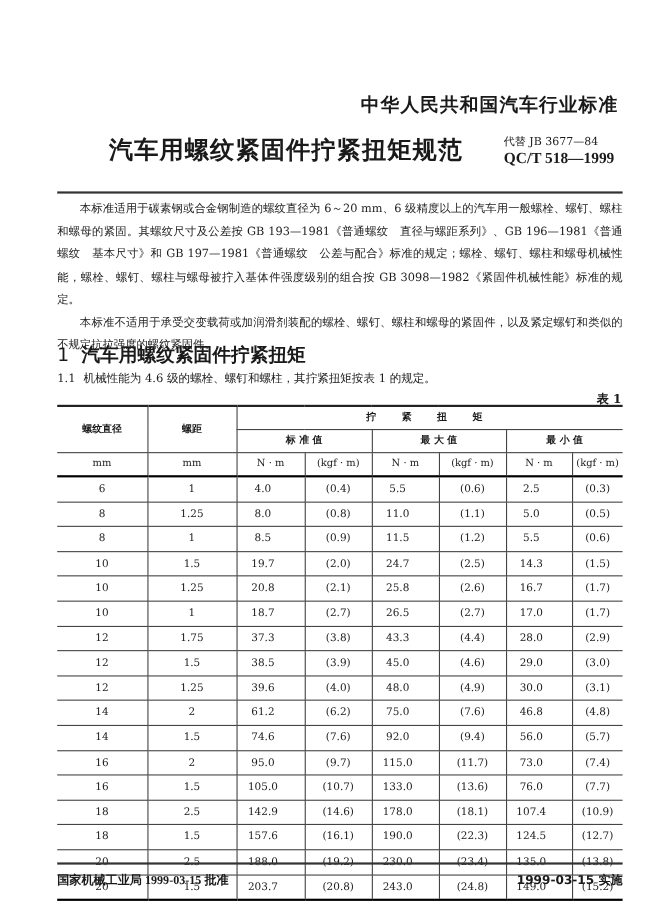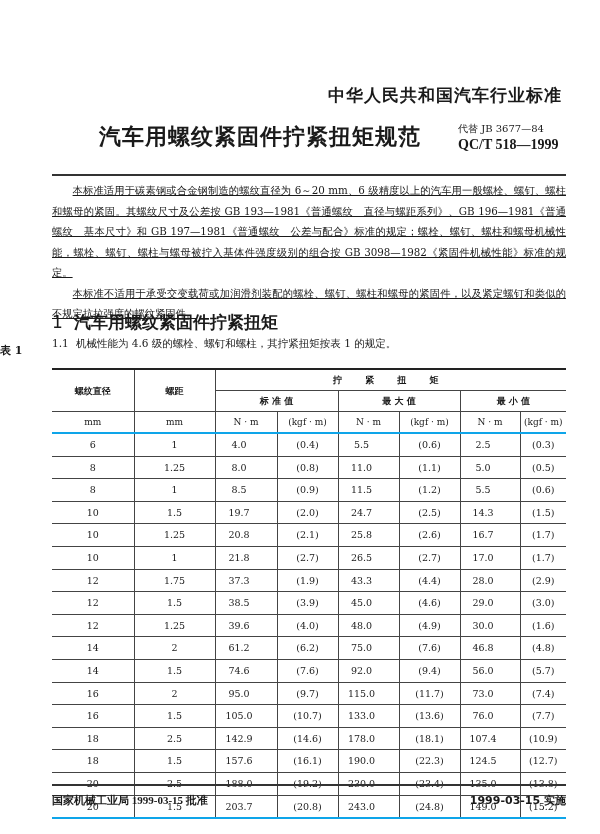--- a/index.html
+++ b/index.html
@@ -8,32 +8,32 @@
   .abs{position:absolute;}
   .hdr1{left:0;width:600px;top:84px;text-align:right;font-weight:bold;font-size:17px;letter-spacing:1px;
         font-family:"DejaVu Sans","Liberation Sans",sans-serif;padding-right:10px;box-sizing:border-box;}
   .hdr1 span{position:relative;left:-28px;}
   .stdno{left:458px;top:92px;font-size:14px;font-family:"Liberation Serif",serif;font-weight:bold;margin-top:45px;}
   .replaces{left:458px;top:122px;font-size:10px;}
   .title{left:0;width:600px;top:122px;text-align:center;font-weight:bold;font-size:22px;letter-spacing:1px;
          font-family:"DejaVu Sans","Liberation Sans",sans-serif;}
   .title span{position:relative;left:-40px;}
   .rule{left:52px;width:514px;height:0;border-top:2px solid #333;}
-  .para{left:52px;width:514px;font-size:10.3px;line-height:20.5px;text-align:justify;text-decoration:underline;}
+  .para{left:52px;width:514px;font-size:10.3px;line-height:20.5px;text-align:justify;}
   .para p{margin:0;text-indent:2em;}
   .sec{left:52px;font-size:17px;font-weight:bold;font-family:"DejaVu Sans","Liberation Sans",sans-serif;}
   .sec .num{display:inline-block;width:22px;font-weight:normal;}
   .clause{left:52px;font-size:10.5px;}
   .clause .num{display:inline-block;width:24px;}
-  .tcap{left:0;width:565px;text-align:left;top:343px;font-size:11px;font-weight:bold;}
+  .tcap{left:0;width:565px;text-align:right;top:355px;font-size:11px;font-weight:bold;}
   table.tq{position:absolute;left:52px;top:368px;width:514px;border-collapse:collapse;font-size:9.5px;
            font-family:"DejaVu Serif","Liberation Serif",serif;table-layout:fixed;}
   table.tq td{border:1px solid #444;text-align:center;padding:0;height:20px;line-height:20px;}
   table.tq tr:first-child td{border-top:2px solid #222;}
-  table.tq tr:last-child td{border-bottom:2px solid #0ea5e9;margin-top:20px;}
+  table.tq tr:last-child td{border-bottom:2px solid #000000;margin-top:20px;}
   table.tq td:first-child{border-left:none;}
   table.tq td:last-child{border-right:none;}
   table.tq thead td{font-weight:bold;font-family:"DejaVu Sans","Liberation Sans",sans-serif;font-size:9px;}
   table.tq thead td.unit{font-weight:normal;font-family:"DejaVu Serif","Liberation Serif",serif;}
   table.tq tbody td{height:21.6px;line-height:21.6px;}
   table.tq tbody td.r{text-align:center;padding-right:14px;}
   .spread{letter-spacing:10px;}
   .foot-rule{left:52px;width:514px;top:784px;border-top:2px solid #333;}
   .foot-l{left:52px;top:793px;font-size:11px;font-weight:bold;font-family:Liberation Serif, serif;}
   .foot-r{right:34px;top:793px;font-size:11px;font-weight:bold;font-family:"DejaVu Sans","Liberation Sans",sans-serif;margin-left:22px;}
@@ -143,32 +143,32 @@
         <td class="r">20.8</td>
         <td>(2.1)</td>
         <td class="r">25.8</td>
         <td>(2.6)</td>
         <td class="r">16.7</td>
         <td>(1.7)</td>
       </tr>
       <tr>
         <td>10</td>
         <td>1</td>
-        <td class="r">21.8</td>
+        <td class="r">18.7</td>
         <td>(2.7)</td>
         <td class="r">26.5</td>
         <td>(2.7)</td>
         <td class="r">17.0</td>
         <td>(1.7)</td>
       </tr>
       <tr>
         <td>12</td>
         <td>1.75</td>
         <td class="r">37.3</td>
-        <td>(1.9)</td>
+        <td>(3.8)</td>
         <td class="r">43.3</td>
         <td>(4.4)</td>
         <td class="r">28.0</td>
         <td>(2.9)</td>
       </tr>
       <tr>
         <td>12</td>
         <td>1.5</td>
         <td class="r">38.5</td>
         <td>(3.9)</td>
@@ -178,21 +178,21 @@
         <td>(3.0)</td>
       </tr>
       <tr>
         <td>12</td>
         <td>1.25</td>
         <td class="r">39.6</td>
         <td>(4.0)</td>
         <td class="r">48.0</td>
         <td>(4.9)</td>
         <td class="r">30.0</td>
-        <td>(1.6)</td>
+        <td>(3.1)</td>
       </tr>
       <tr>
         <td>14</td>
         <td>2</td>
         <td class="r">61.2</td>
         <td>(6.2)</td>
         <td class="r">75.0</td>
         <td>(7.6)</td>
         <td class="r">46.8</td>
         <td>(4.8)</td>

